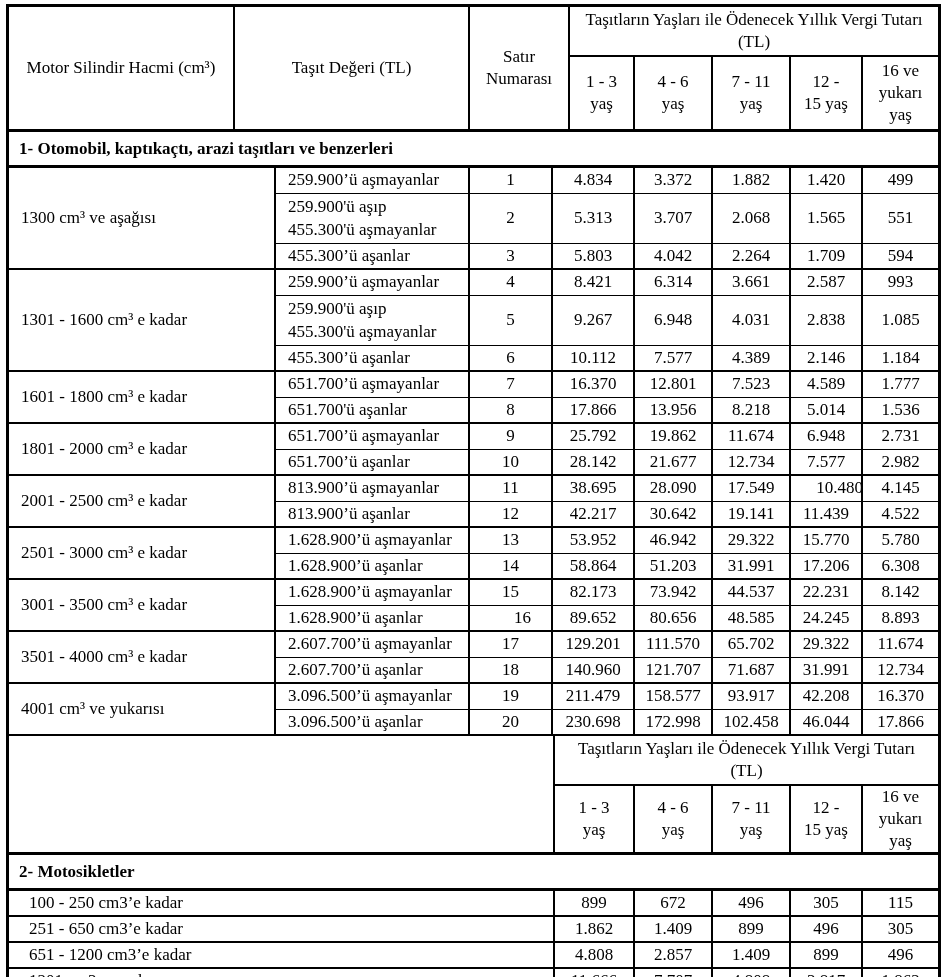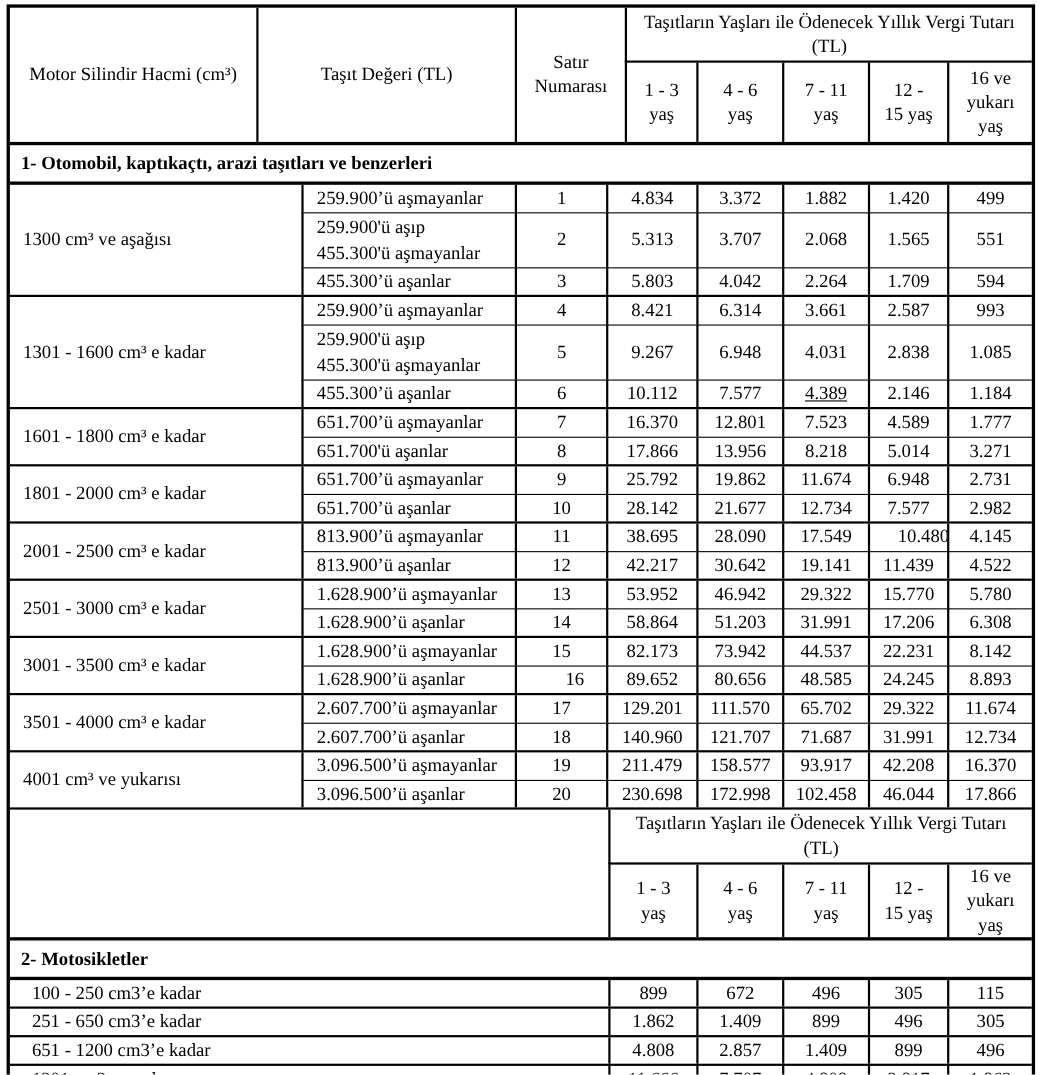--- a/index.html
+++ b/index.html
@@ -104,40 +104,40 @@
           <div class="c bl rt" style="grid-area: 2 / 3;">5</div>
           <div class="c bl rt" style="grid-area: 2 / 4;">9.267</div>
           <div class="c bl rt" style="grid-area: 2 / 5;">6.948</div>
           <div class="c bl rt" style="grid-area: 2 / 6;">4.031</div>
           <div class="c bl rt" style="grid-area: 2 / 7;">2.838</div>
           <div class="c bl rt" style="grid-area: 2 / 8;">1.085</div>
           <div class="c left bl rt" style="grid-area: 3 / 2;">455.300’ü aşanlar</div>
           <div class="c bl rt" style="grid-area: 3 / 3;">6</div>
           <div class="c bl rt" style="grid-area: 3 / 4;">10.112</div>
           <div class="c bl rt" style="grid-area: 3 / 5;">7.577</div>
-          <div class="c bl rt" style="grid-area: 3 / 6; text-decoration: underline;">4.389</div>
+          <div class="c bl rt" style="grid-area: 3 / 6;">4.389</div>
           <div class="c bl rt" style="grid-area: 3 / 7;">2.146</div>
           <div class="c bl rt" style="grid-area: 3 / 8;">1.184</div>
         </div>
         <div class="group" style="grid-template-rows: 25px 25px;">
           <div class="c left glabel" style="grid-area: 1 / 1 / span 2;">1601 - 1800 cm³ e kadar</div>
           <div class="c left bl" style="grid-area: 1 / 2;">651.700’ü aşmayanlar</div>
           <div class="c bl" style="grid-area: 1 / 3;">7</div>
           <div class="c bl" style="grid-area: 1 / 4;">16.370</div>
           <div class="c bl" style="grid-area: 1 / 5;">12.801</div>
           <div class="c bl" style="grid-area: 1 / 6;">7.523</div>
           <div class="c bl" style="grid-area: 1 / 7;">4.589</div>
           <div class="c bl" style="grid-area: 1 / 8;">1.777</div>
           <div class="c left bl rt" style="grid-area: 2 / 2;">651.700'ü aşanlar</div>
           <div class="c bl rt" style="grid-area: 2 / 3;">8</div>
           <div class="c bl rt" style="grid-area: 2 / 4;">17.866</div>
           <div class="c bl rt" style="grid-area: 2 / 5;">13.956</div>
           <div class="c bl rt" style="grid-area: 2 / 6;">8.218</div>
           <div class="c bl rt" style="grid-area: 2 / 7;">5.014</div>
-          <div class="c bl rt" style="grid-area: 2 / 8;">3.271</div>
+          <div class="c bl rt" style="grid-area: 2 / 8;">1.536</div>
         </div>
         <div class="group" style="grid-template-rows: 25px 25px;">
           <div class="c left glabel" style="grid-area: 1 / 1 / span 2;">1801 - 2000 cm³ e kadar</div>
           <div class="c left bl" style="grid-area: 1 / 2;">651.700’ü aşmayanlar</div>
           <div class="c bl" style="grid-area: 1 / 3;">9</div>
           <div class="c bl" style="grid-area: 1 / 4;">25.792</div>
           <div class="c bl" style="grid-area: 1 / 5;">19.862</div>
           <div class="c bl" style="grid-area: 1 / 6;">11.674</div>
           <div class="c bl" style="grid-area: 1 / 7;">6.948</div>
           <div class="c bl" style="grid-area: 1 / 8;">2.731</div>

